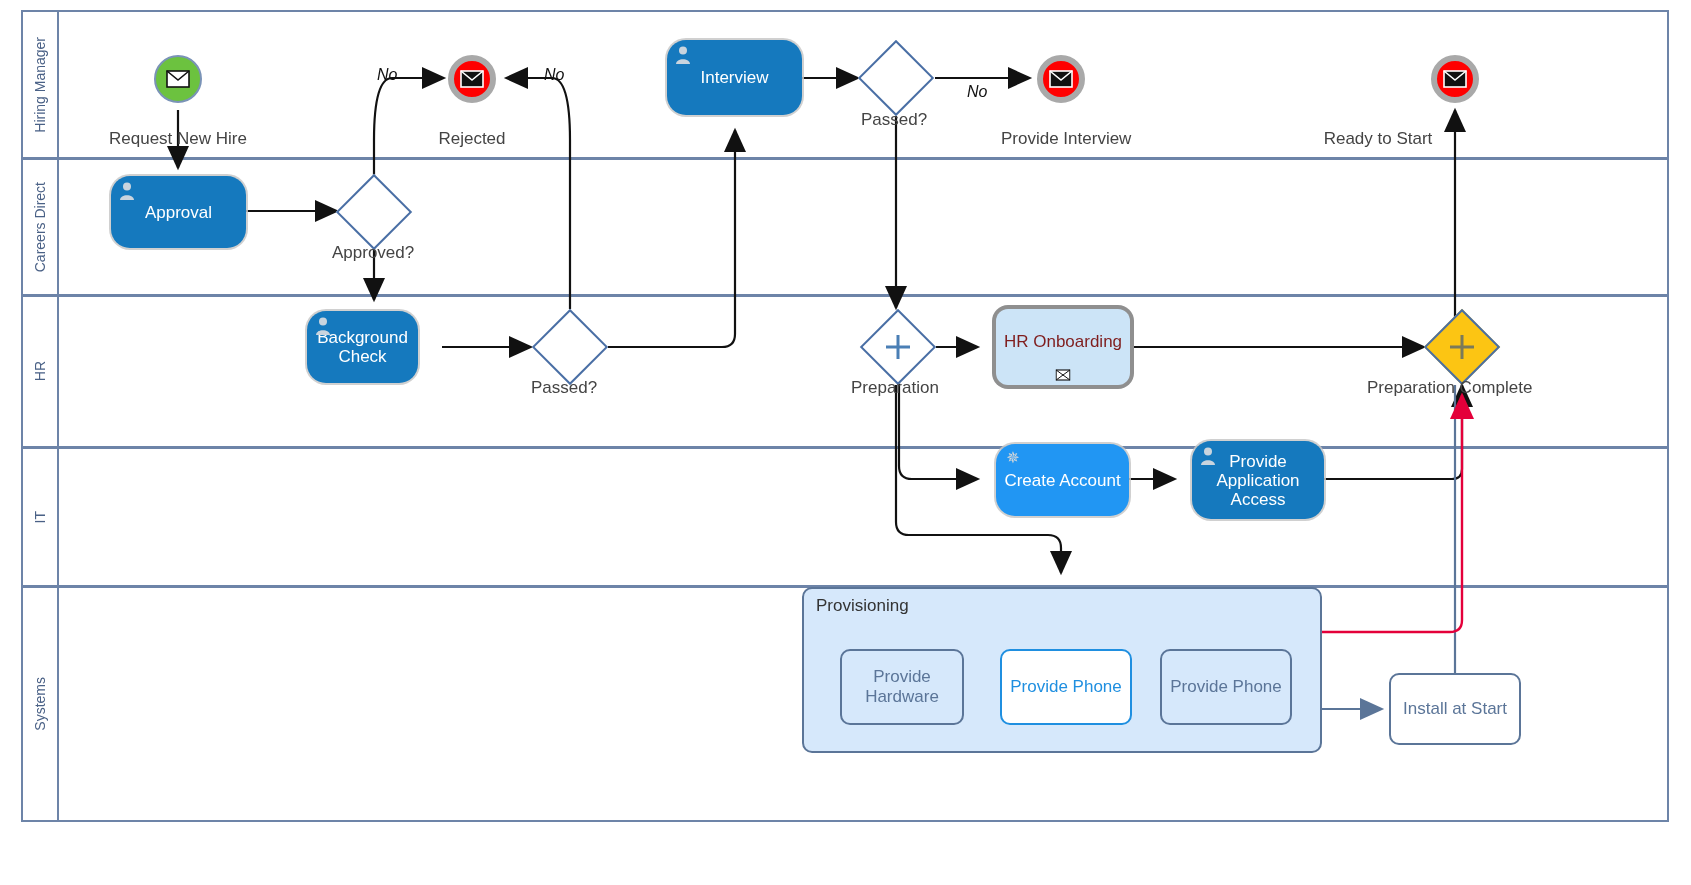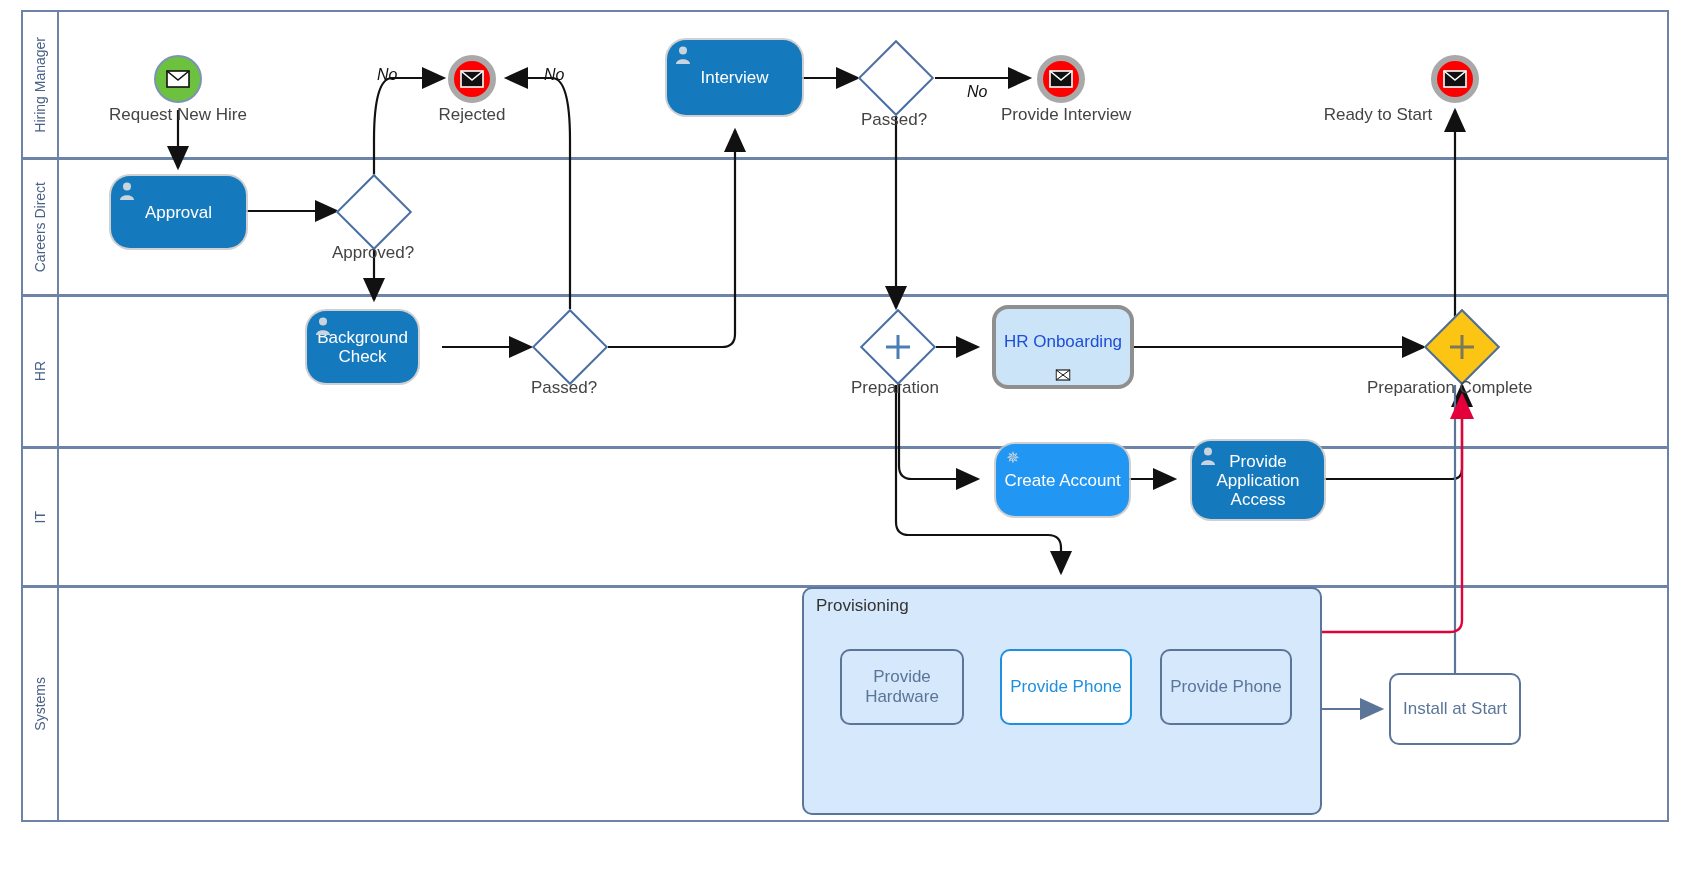--- a/index.html
+++ b/index.html
@@ -12,29 +12,29 @@
     display:flex;align-items:center;justify-content:center;}
   .lane-label{writing-mode:vertical-rl;transform:rotate(180deg);font-size:14px;color:#4a6186;white-space:nowrap;letter-spacing:0px;}
   svg#wires{position:absolute;left:0;top:0;width:1691px;height:885px;pointer-events:none;}
   .node{position:absolute;box-sizing:border-box;}
   
   .task{border-radius:19px;display:flex;align-items:center;justify-content:center;text-align:center;
         color:#ffffff;font-size:17px;line-height:19px;box-shadow:0 0 0 2px rgba(200,200,200,.85);}
   .task .ttl{padding:0 6px;}
   .task-dark{background:#1579be;}
   .task-light{background:#2196f3;}
-  .task-hr{background:#cce4f7;color:#1d4ed8;box-shadow:0 0 0 4px #8f8f8f;border-radius:12px;}
+  .task-hr{background:#cce4f7;color:#7f1d1d;box-shadow:0 0 0 4px #8f8f8f;border-radius:12px;}
   .user-ico{position:absolute;left:8px;top:6px;width:16px;height:18px;}
   .gear-ico{position:absolute;left:9px;top:6px;width:16px;height:16px;color:#d8d8d8;font-size:16px;line-height:16px;}
   .send-ico{position:absolute;left:50%;bottom:4px;transform:translateX(-50%);width:15px;height:12px;}
   
   .evt{border-radius:50%;display:flex;align-items:center;justify-content:center;}
   .evt-start{background:#6cc23f;border:2px solid #7a93b7;}
   .evt-end{background:#ff0000;border:6px solid #a9a9a9;}
-  .evt-label{position:absolute;font-size:17px;color:#444;white-space:nowrap;text-align:center;}
+  .evt-label{position:absolute;font-size:17px;color:#444;white-space:nowrap;text-align:center;margin-top:24px;}
   
   .gw{transform:rotate(45deg);box-sizing:border-box;}
   .gw-x{background:#ffffff;border:2px solid #4a6fa5;}
   .gw-plus{background:#ffffff;border:2px solid #4a6fa5;}
   .gw-gold{background:#fcc513;border:2px solid #4a6fa5;}
   .gw-label{position:absolute;font-size:17px;color:#444;white-space:nowrap;}
   .gw-inner{position:absolute;left:0;top:0;right:0;bottom:0;display:flex;align-items:center;justify-content:center;}
   
   .subproc{background:#d6e8fb;border:2px solid #5b7598;border-radius:10px;}
   .subproc-title{position:absolute;left:12px;top:7px;font-size:17px;color:#333;}
@@ -252,21 +252,21 @@
   </div>
 
   <div class="node task task-dark" style="left:1192px;top:441px;width:132px;height:78px;">
     <svg class="user-ico" viewBox="0 0 16 18">
       <circle cx="8" cy="4.5" r="4" fill="#c9d4de"></circle>
       <path d="M1,18 C1,11.5 15,11.5 15,18 Z" fill="#c9d4de"></path>
     </svg>
     <span class="ttl">Provide Application Access</span>
   </div>
 
-  <div class="node subproc" style="left:802px;top:587px;width:520px;height:228px;">
+  <div class="node subproc" style="left:802px;top:587px;width:520px;height:166px;">
     <div class="subprocess-title subproc-title">Provisioning</div>
     <div class="sp-task sp-grey" style="left:36px;top:60px;width:124px;height:76px;">
       <span>Provide Hardware</span>
     </div>
     <div class="sp-task sp-white" style="left:196px;top:60px;width:132px;height:76px;">
       <span>Provide Phone</span>
     </div>
     <div class="sp-task sp-grey" style="left:356px;top:60px;width:132px;height:76px;">
       <span>Provide Phone</span>
     </div>

